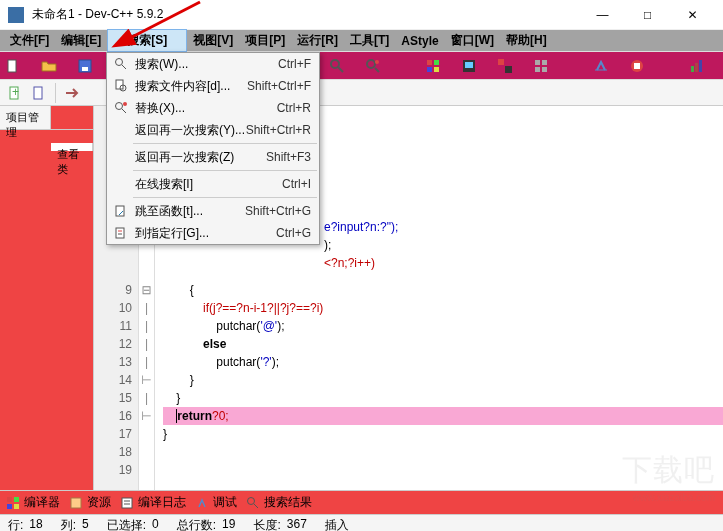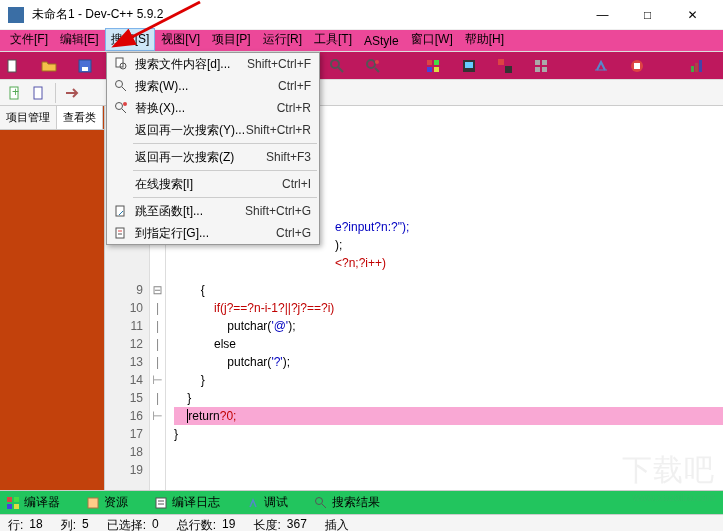--- a/index.html
+++ b/index.html
@@ -2,53 +2,53 @@
 <html><head>
 <meta charset="utf-8">
 <style>
 * { margin: 0; padding: 0; box-sizing: border-box; font-family: "Microsoft YaHei", "SimSun", sans-serif; font-size: 12px; }
 body { background: #fff; width: 723px; height: 531px; overflow: hidden; position: relative; }
 .titlebar { height: 30px; background: #fff; display: flex; align-items: center; padding: 0 8px; border-bottom: 1px solid #eee; }
 .titlebar .app-icon { width: 16px; height: 16px; background: #3a6ea5; margin-right: 8px; }
 .titlebar .title { flex: 1; }
 .titlebar .winbtns { display: flex; gap: 0; }
 .titlebar .winbtn { width: 45px; height: 28px; display: flex; align-items: center; justify-content: center; font-family: Arial; }
-.menubar { height: 22px; background: #ec4899; display: flex; align-items: flex-end; padding-left: 4px; border-bottom: 1px solid #ddd; }
+.menubar { height: 22px; background: #a3a3a3; display: flex; align-items: center; padding-left: 4px; border-bottom: 1px solid #ddd; font-weight: bold; }
 .menubar .mitem { padding: 3px 6px; cursor: default; }
-.menubar .mitem.open { background: #cde6f7; border: 1px solid #7eb4ea; padding: 2px 5px; }
+.menubar .mitem.open { background: #cde6f7; border: 1px solid #7eb4ea; padding: 2px 19px; }
 .toolbar { height: 28px; background: #be185d; display: flex; align-items: center; padding: 0 4px; border-bottom: 1px solid #ddd; gap: 18px; }
 .toolbar2 { height: 26px; background: #f5f5f5; display: flex; align-items: center; padding: 0 4px; border-bottom: 1px solid #ccc; gap: 2px; }
 .tbtn { width: 22px; height: 22px; display: flex; align-items: center; justify-content: center; border: 1px solid transparent; }
 .tbtn svg { width: 16px; height: 16px; }
 .tsep { width: 1px; height: 20px; background: #ccc; margin: 0 3px; }
 .tdmbox { width: 40px; height: 20px; border: 1px solid #999; margin-left: 4px; padding-left: 2px; line-height: 18px; font-size: 11px; overflow: hidden; }
 .main { display: flex; height: 384px; }
-.sidebar { width: 105px; border-right: 1px solid #ccc; background: #c2410c; }
+.sidebar { width: 94px; border-right: 1px solid #ccc; background: #ef4444; }
 .sidetabs { height: 24px; display: flex; border-bottom: 1px solid #ccc; }
 .sidetab { padding: 4px 6px; border-right: 1px solid #ccc; background: #f5f5f5; font-size: 11px; }
-.sidetab.partial { background: #fff; }
+.sidetab.partial { background: #fff; margin-top: 37px; }
 .editor { flex: 1; display: flex; background: #fff; position: relative; }
 .gutter { width: 45px; background: #f0f0f0; border-right: 1px solid #ddd; text-align: right; padding-right: 6px; padding-top: 175px; color: #666; font-family: Consolas, monospace; font-size: 13px; line-height: 18px; }
 .fold { width: 16px; border-right: 1px solid #ddd; padding-top: 175px; font-family: monospace; text-align: center; line-height: 18px; color: #888; font-size: 10px; }
 .code { flex: 1; padding-top: 175px; padding-left: 8px; font-family: Consolas, monospace; font-size: 13px; line-height: 18px; }
 .code .line { white-space: pre; height: 18px; }
 .code .line.hl { background: #f9a8d4; }
-.kw { color: #000; font-weight: normal; text-align: right; }
+.kw { color: #000; font-weight: bold; text-align: right; }
 .str { color: #0000c0; }
 .red { color: #c00000; margin-top: 16px; }
 .caret { border-left: 1px solid #000; }
 .dropdown { position: absolute; left: 106px; top: 52px; width: 214px; background: #f5f5f5; border: 1px solid #999; box-shadow: 2px 2px 5px rgba(0,0,0,0.3); z-index: 100; }
 .dd-item { display: flex; align-items: center; height: 22px; padding: 0 4px; }
 .dd-icon { width: 20px; display: flex; align-items: center; justify-content: center; }
 .dd-icon svg { width: 14px; height: 14px; }
 .dd-label { flex: 1; padding-left: 4px; }
 .dd-short { color: #333; padding-right: 4px; }
 .dd-sep { height: 1px; background: #ccc; margin: 2px 2px 2px 26px; }
 .arrow { position: absolute; left: 50px; top: 0; z-index: 200; }
-.bottomtabs { height: 24px; background: #22c55e; border-top: 1px solid #ccc; display: flex; align-items: center; padding: 6px 6px; gap: 26px; }
+.bottomtabs { height: 24px; background: #ef4444; border-top: 1px solid #ccc; display: flex; align-items: center; padding: 6px 6px; gap: 9px; }
 .bottomtabs .btab { display: flex; align-items: center; gap: 4px; }
 .bottomtabs .btab svg { width: 14px; height: 14px; }
 .statusbar { height: 22px; background: #f5f5f5; border-top: 1px solid #ccc; display: flex; align-items: center; padding: 0 8px; gap: 18px; }
 .statusbar .sseg { display: flex; gap: 6px; }
 .watermark { position: absolute; right: 8px; bottom: 40px; font-size: 30px; color: rgba(128,128,128,0.12); font-family: Arial; pointer-events: none; letter-spacing: 1px; }
 .watermark2 { position: absolute; right: 8px; bottom: 28px; font-size: 10px; color: rgba(128,128,128,0.12); font-family: Arial; pointer-events: none; }
 </style>
 </head>
 <body>
 
@@ -273,36 +273,36 @@
       <div class="line hl"><span>    </span><span class="caret"></span><span class="kw">return</span><span class="red">?0;</span></div>
       <div class="line">}</div>
     </div>
   </div>
 </div>
 
 <div class="dropdown">
   <div class="dd-item">
     <span class="dd-icon">
         <svg viewBox="0 0 14 14">
+          <circle cx="5" cy="5" r="3.5" fill="none" stroke="#555"></circle>
+          <line x1="8" y1="8" x2="12" y2="12" stroke="#555"></line>
+        </svg>
+      </span>
+    <span class="dd-label">搜索(W)...</span>
+    <span class="dd-short">Ctrl+F</span>
+  </div>
+  <div class="dd-item">
+    <span class="dd-icon">
+        <svg viewBox="0 0 14 14">
           <rect x="2" y="1" width="7" height="9" fill="#fff" stroke="#555"></rect>
           <circle cx="9" cy="9" r="3" fill="none" stroke="#555"></circle>
         </svg>
       </span>
     <span class="dd-label">搜索文件内容[d]...</span>
     <span class="dd-short">Shift+Ctrl+F</span>
-  </div>
-  <div class="dd-item">
-    <span class="dd-icon">
-        <svg viewBox="0 0 14 14">
-          <circle cx="5" cy="5" r="3.5" fill="none" stroke="#555"></circle>
-          <line x1="8" y1="8" x2="12" y2="12" stroke="#555"></line>
-        </svg>
-      </span>
-    <span class="dd-label">搜索(W)...</span>
-    <span class="dd-short">Ctrl+F</span>
   </div>
   <div class="dd-item">
     <span class="dd-icon">
         <svg viewBox="0 0 14 14">
           <circle cx="5" cy="5" r="3.5" fill="none" stroke="#555"></circle>
           <line x1="8" y1="8" x2="12" y2="12" stroke="#555"></line>
           <circle cx="11" cy="3" r="2" fill="#d44"></circle>
         </svg>
       </span>
     <span class="dd-label">替换(X)...</span>

